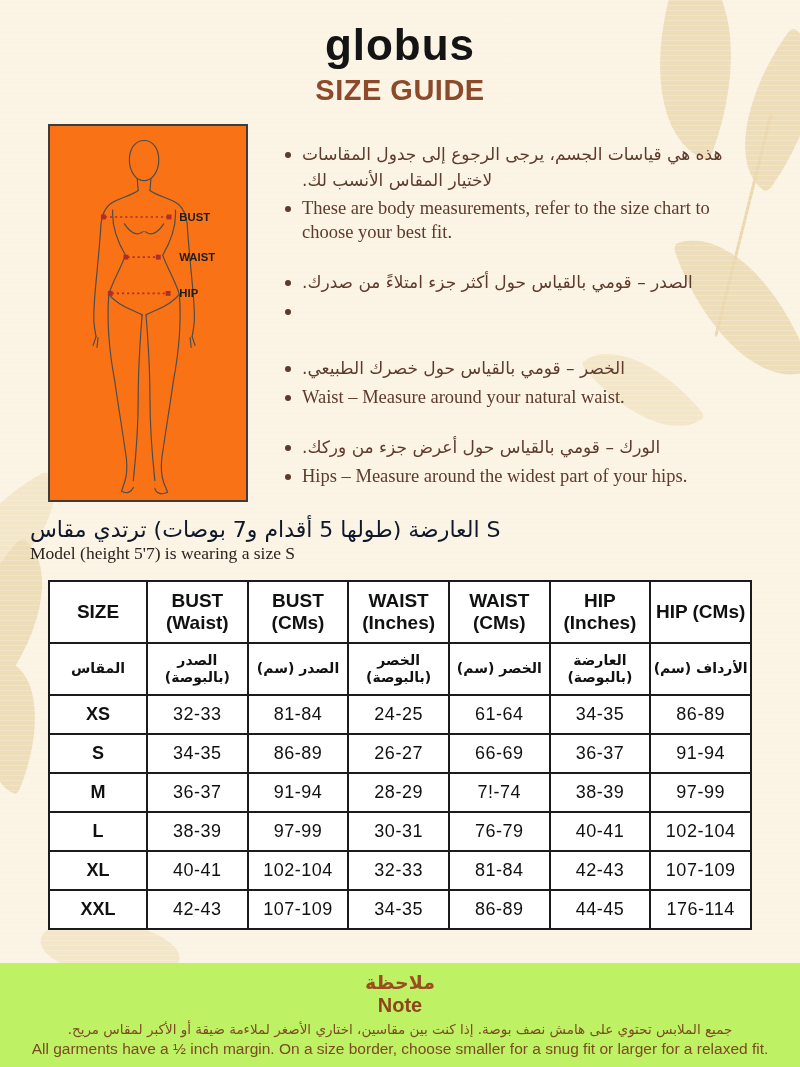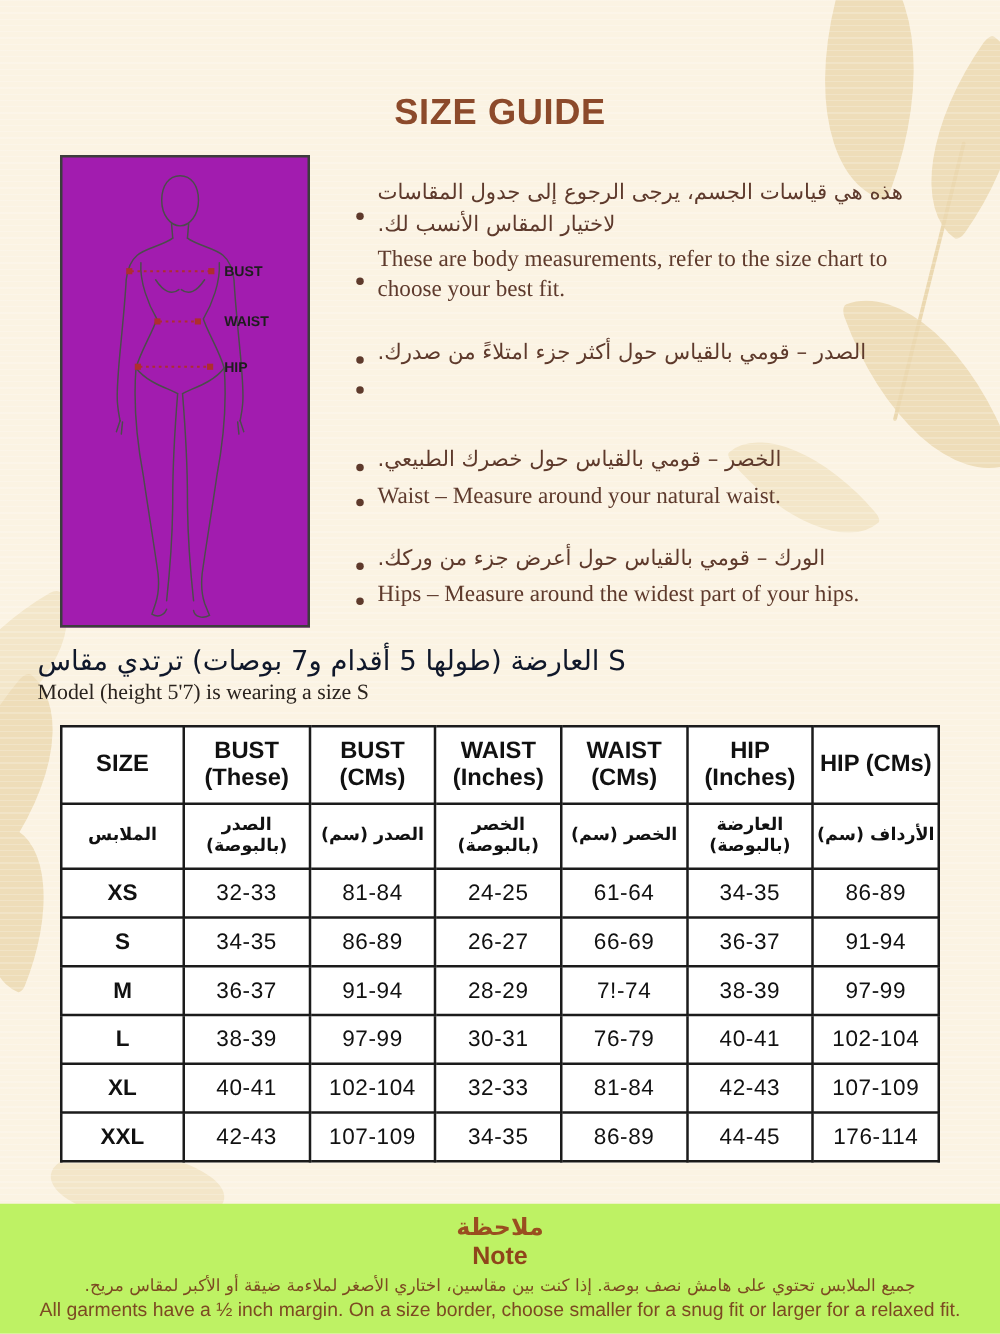--- a/index.html
+++ b/index.html
@@ -18,26 +18,26 @@
   .leaf{position:absolute;background:#EEDDB9;border-radius:6% 100% 6% 100%;z-index:0;}
   .leaf.light{background:#F3E6C9;}
   .stem{position:absolute;background:#EBD8B0;z-index:0;border-radius:2px;}
 
   .logo{position:absolute;top:20px;left:0;width:100%;text-align:center;
     font-size:44px;font-weight:600;color:#141414;letter-spacing:1px;z-index:2;}
   .title{position:absolute;top:74px;left:0;width:100%;text-align:center;
     font-size:29px;font-weight:800;color:#8C4A2B;letter-spacing:.5px;z-index:2;}
 
   .figure-box{position:absolute;left:48px;top:124px;width:200px;height:378px;
-    background:#a21caf;border:2px solid #3d3d3d;box-sizing:border-box;z-index:2;}
+    background:#f97316;border:2px solid #3d3d3d;box-sizing:border-box;z-index:2;}
   .figure-box svg{display:block;width:100%;height:100%;}
 
   .bullets{position:absolute;left:285px;top:142px;width:476px;z-index:2;}
   .bgroup{position:absolute;left:0;right:0;}
-  .bitem{display:flex;align-items:center;margin-bottom:3px;}
+  .bitem{display:flex;align-items:flex-start;margin-bottom:3px;}
   .dot{width:6px;height:6px;border-radius:50%;background:#5E3A2C;margin:10px 11px 0 0;flex:none;}
   .bar{font-size:17px;color:#5E3A2C;line-height:1.5;direction:rtl;text-align:left;width:100%;
     font-family:"DejaVu Sans","Liberation Sans",sans-serif;}
   .ben{font-family:Liberation Serif, serif;font-size:18.5px;color:#5E3A2C;line-height:1.32;}
 
   .model{position:absolute;left:30px;top:517px;z-index:2;}
   .model-ar{font-size:22px;color:#0f172a;font-family:"DejaVu Sans","Liberation Sans",sans-serif;}
   .model-en{font-family:"Liberation Serif",serif;font-size:17.5px;color:#2A231E;margin-top:1px;}
 
   table.size-table{position:absolute;left:48px;top:580px;width:704px;z-index:2;
@@ -66,20 +66,21 @@
   <div class="leaf" style="width:95px;height:180px;left:648px;top:-30px;transform:rotate(200deg);"></div>
   <div class="leaf" style="width:75px;height:150px;left:742px;top:35px;transform:rotate(215deg);"></div>
   <div class="leaf" style="width:88px;height:165px;left:698px;top:225px;transform:rotate(160deg);"></div>
   <div class="leaf light" style="width:62px;height:120px;left:612px;top:330px;transform:rotate(140deg);"></div>
   <div class="stem" style="width:3px;height:230px;left:742px;top:110px;transform:rotate(14deg);"></div>
   <div class="leaf light" style="width:72px;height:135px;left:-30px;top:468px;transform:rotate(60deg);"></div>
   <div class="leaf" style="width:82px;height:155px;left:-38px;top:545px;transform:rotate(40deg);"></div>
   <div class="leaf" style="width:60px;height:120px;left:-18px;top:668px;transform:rotate(22deg);"></div>
   <div class="leaf light" style="width:140px;height:55px;left:40px;top:922px;transform:rotate(8deg);border-radius:50%;"></div>
 
+  <div class="logo">globus</div>
   <div class="title">SIZE GUIDE</div>
 
   <div class="figure-box">
     <svg viewBox="0 0 200 378">
       <g fill="none" stroke="#4c4c4c" stroke-width="1.2" stroke-linecap="round">
 
         <path d="M96 13 C105 13 111 21 111 33 C111 45 104 54 96 54 C88 54 81 45 81 33 C81 21 87 13 96 13 Z"></path>
 
         <path d="M89 52 L90 64"></path>
           <path d="M103 52 L102 64"></path>
@@ -181,29 +182,29 @@
         <col>
         <col>
         <col>
         <col>
         <col>
         <col>
       </colgroup>
     <thead>
       <tr class="hdr-en">
         <th>SIZE</th>
-        <th>BUST (These)</th>
+        <th>BUST (Waist)</th>
         <th>BUST (CMs)</th>
         <th>WAIST (Inches)</th>
         <th>WAIST (CMs)</th>
         <th>HIP (Inches)</th>
         <th>HIP (CMs)</th>
       </tr>
       <tr class="hdr-ar">
-        <th>الملابس</th>
+        <th>المقاس</th>
         <th>الصدر (بالبوصة)</th>
         <th>الصدر (سم)</th>
         <th>الخصر (بالبوصة)</th>
         <th>الخصر (سم)</th>
         <th>العارضة (بالبوصة)</th>
         <th>الأرداف (سم)</th>
       </tr>
     </thead>
     <tbody>
       <tr>

